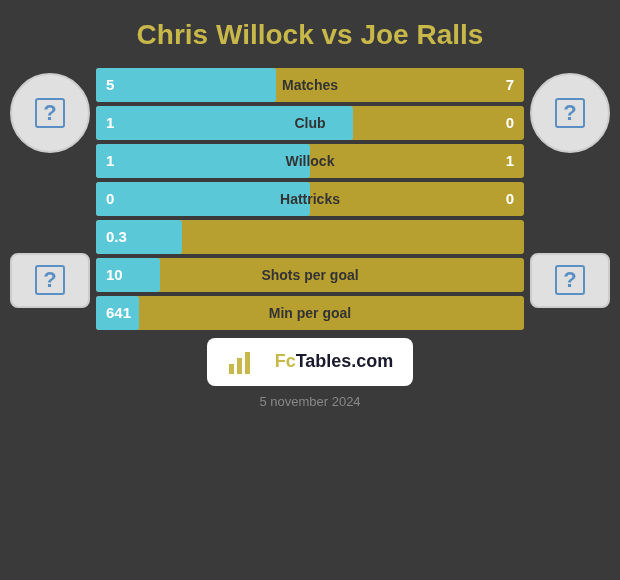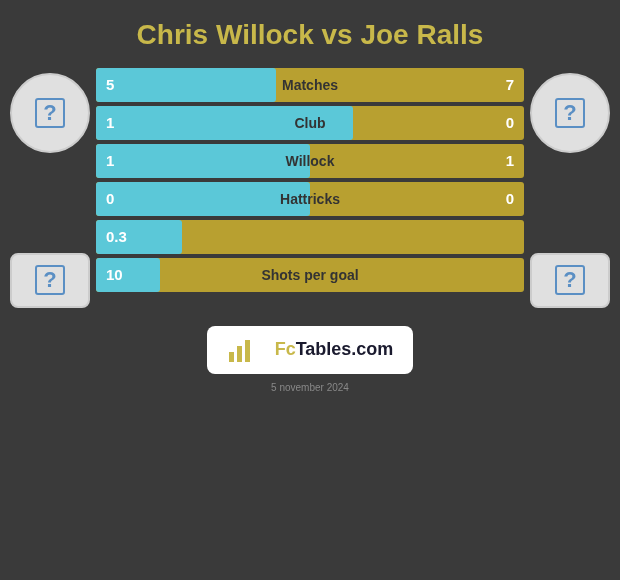--- a/index.html
+++ b/index.html
@@ -136,21 +136,20 @@
     .stat-label-right {
       position: absolute;
       right: 10px;
       z-index: 2;
       color: white;
       font-weight: bold;
       font-size: 15px;
     }
 
     .footer-logo {
-      margin-top: 10px;
       background-color: white;
       border-radius: 8px;
       padding: 10px 20px;
       display: flex;
       align-items: center;
       gap: 20px;
     }
 
     .logo-icon {
       width: 28px;
@@ -163,21 +162,21 @@
       color: #1a1a2e;
     }
 
     .logo-text span {
       color: #c8b84a;
     }
 
     .date-footer {
       margin-top: 8px;
       color: #888;
-      font-size: 10px;
+      font-size: 13px;
       text-align: center;
     }
 
     .avatars-left {
       display: flex;
       flex-direction: column;
       gap: 100px;
       padding-top: 5px;
     }
 
@@ -238,20 +237,26 @@
       <div class="stat-row">
         <div class="stat-bar-bg"></div>
         <div class="stat-bar-fill" style="width: 20%;"></div>
         <div class="stat-label-left">0.3</div>
       </div>
       <div class="stat-row">
         <div class="stat-bar-bg"></div>
         <div class="stat-bar-fill" style="width: 15%;"></div>
         <div class="stat-label-left">10</div>
         <div class="stat-label-center">Shots per goal</div>
+      </div>
+      <div class="stat-row">
+        <div class="stat-bar-bg"></div>
+        <div class="stat-bar-fill" style="width: 10%;"></div>
+        <div class="stat-label-left">641</div>
+        <div class="stat-label-center">Min per goal</div>
       </div>
     </div>
 
   <div class="avatars-right">
     <div class="player-avatar">
       <div class="question-mark">?</div>
     </div>
     <div class="player-avatar-small">
       <div class="question-mark">?</div>
     </div>

